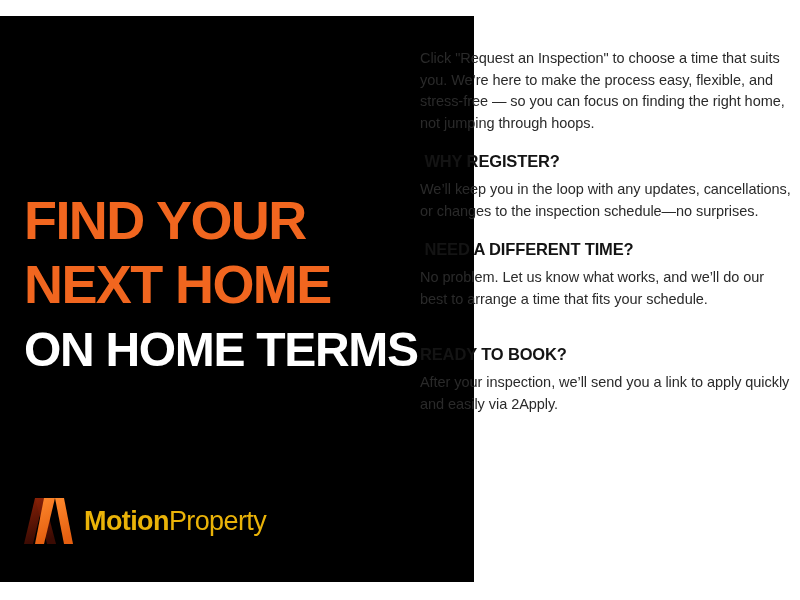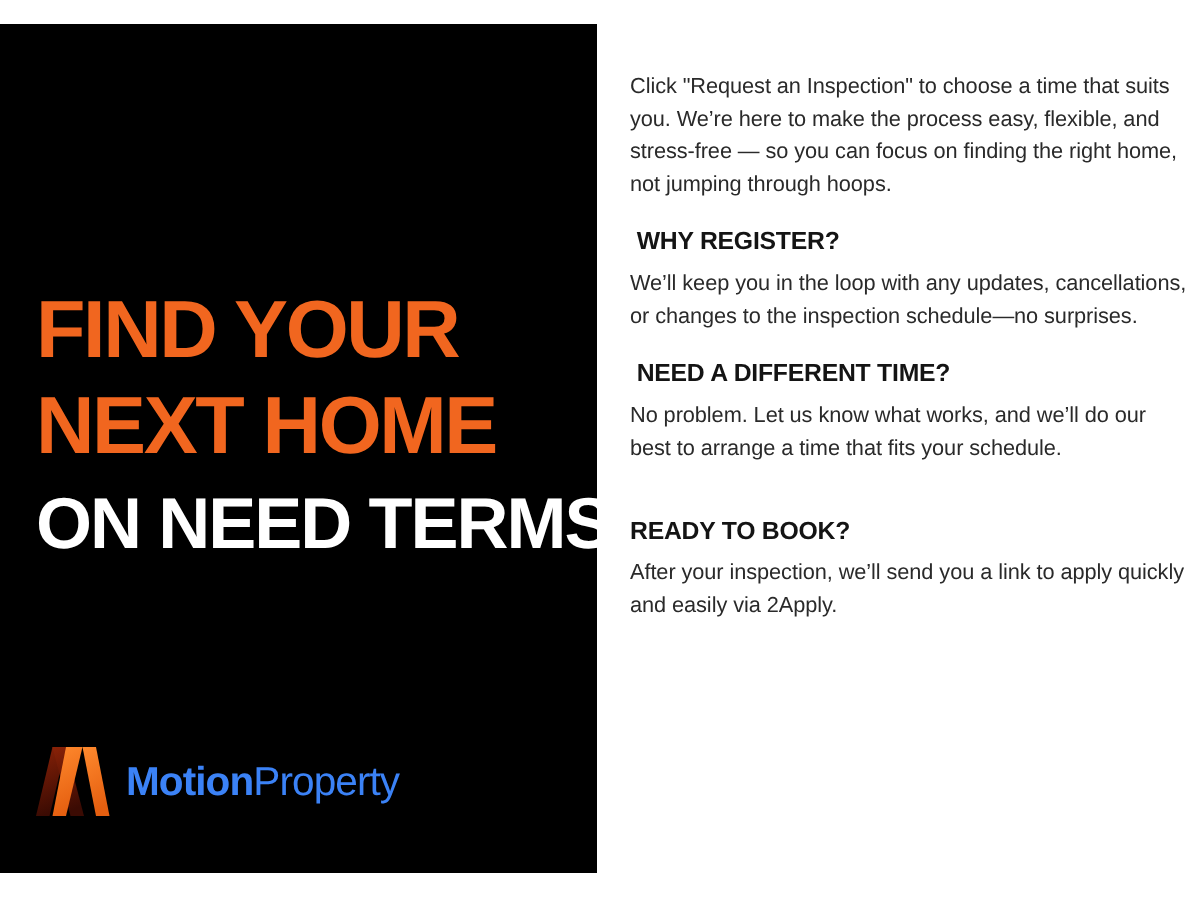--- a/index.html
+++ b/index.html
@@ -20,21 +20,21 @@
     width: 800px;
     height: 600px;
     background: #ffffff;
   }
 
   
   .hero-panel {
     position: absolute;
     left: 0;
     top: 16px;
-    width: 398px;
+    width: 474px;
     height: 566px;
     background: #000000;
     overflow: hidden;
   }
 
   .hero-headline {
     position: absolute;
     left: 24px;
     top: 172px;
     width: 360px;
@@ -69,21 +69,21 @@
   }
   .logo-mark {
     width: 52px;
     height: 46px;
     display: block;
   }
   .logo-wordmark {
     font-family: "Liberation Sans", sans-serif;
     font-size: 27px;
     line-height: 1;
-    color: #3b82f6;
+    color: #eab308;
     letter-spacing: -0.6px;
     white-space: nowrap;
   }
   .logo-word-bold { font-weight: bold; }
   .logo-word-light { font-weight: normal; }
 
   
   .content {
     position: absolute;
     left: 420px;
@@ -129,21 +129,21 @@
 </head>
 <body>
 
 <div id="page">
 
   <div class="hero-panel">
 
     <div class="hero-headline">
       <span class="hero-line hero-line-1">FIND YOUR</span>
       <span class="hero-line hero-line-2">NEXT HOME</span>
-      <span class="hero-line hero-line-3">ON NEED TERMS</span>
+      <span class="hero-line hero-line-3">ON HOME TERMS</span>
     </div>
 
     <div class="logo-block">
       <span class="logo-mark-wrap">
         <svg class="logo-mark" viewBox="0 0 52 46" xmlns="http://www.w3.org/2000/svg">
           <defs>
             <linearGradient id="gdark" x1="0" y1="0" x2="0.2" y2="1">
               <stop offset="0%" stop-color="#8A2207"></stop>
               <stop offset="100%" stop-color="#3B0B03"></stop>
             </linearGradient>

